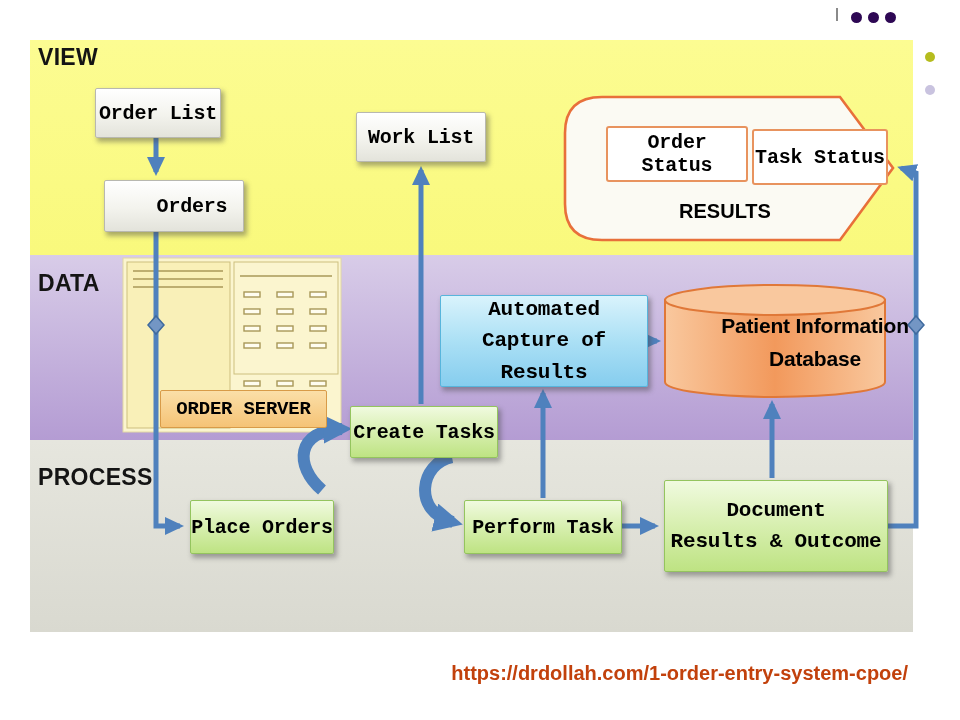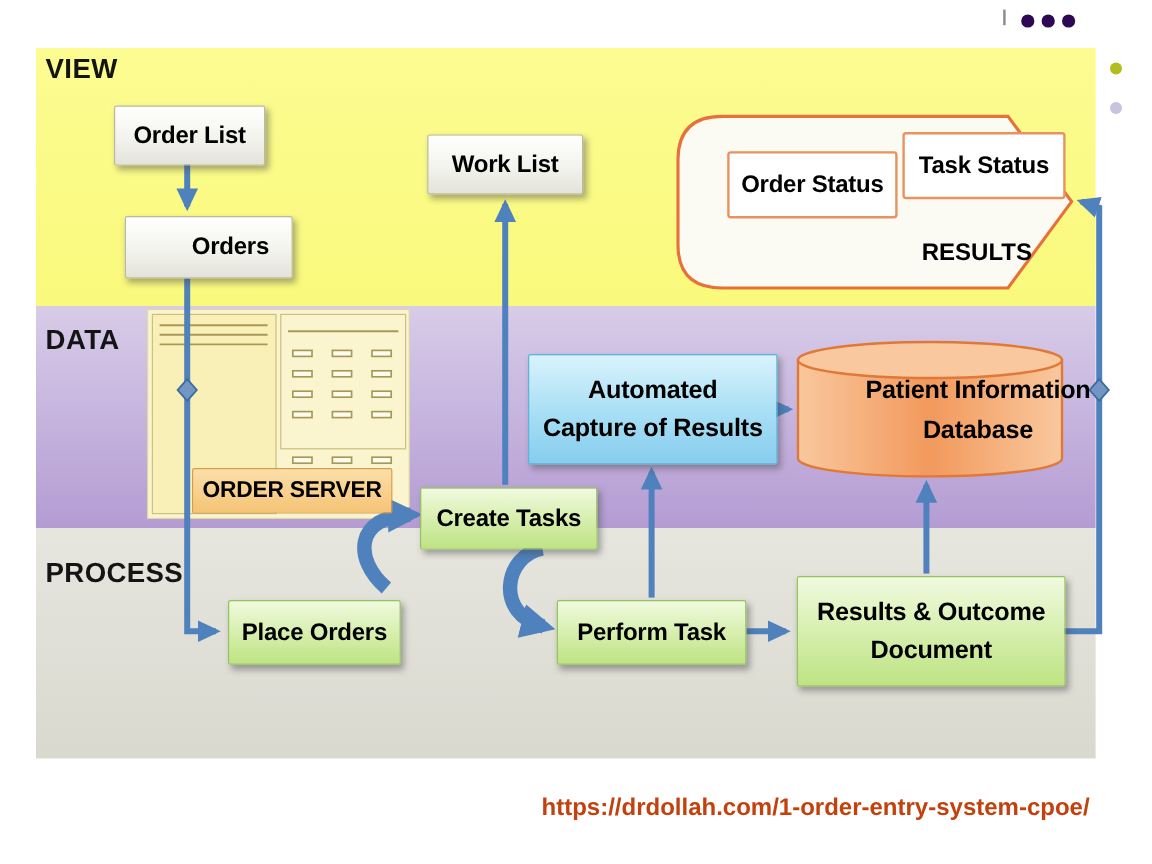--- a/index.html
+++ b/index.html
@@ -10,42 +10,42 @@
   .band{position:absolute;left:30px;width:883px;}
   .band-view{top:40px;height:215px;background:linear-gradient(180deg,#FCFC92 0%,#F9F97C 100%);}
   .band-data{top:255px;height:185px;background:linear-gradient(180deg,#D8CCE8 0%,#B49CD3 100%);}
   .band-process{top:440px;height:192px;background:linear-gradient(180deg,#E6E6DE 0%,#D9D9D0 100%);}
   .svgLayer{position:absolute;left:0;top:0;z-index:2;}
   .bandlabel{
     position:absolute;z-index:3;font-size:23px;font-weight:600;color:#141414;letter-spacing:.3px;
   }
   .box{
     position:absolute;z-index:4;display:flex;align-items:center;justify-content:center;
-    text-align:right;font-weight:600;letter-spacing:-.2px;border-radius:2px;
+    text-align:center;font-weight:600;letter-spacing:-.2px;border-radius:2px;font-family:Liberation Mono, monospace;
   }
   .shadow{box-shadow:2.5px 3.5px 5px rgba(70,70,70,.45);}
   .viewbox{
     background:linear-gradient(180deg,#FFFFFF 0%,#F3F3ED 55%,#E3E3DB 100%);
     border:1px solid #B8B8B0;font-size:20px;
   }
   .greenbox{
     background:linear-gradient(180deg,#F0FADF 0%,#D7EFAF 50%,#BEE383 100%);
     border:1px solid #94C45E;font-size:20px;
   }
   .bluebox{
     background:linear-gradient(180deg,#D9F3FC 0%,#ABE0F5 50%,#86CDEE 100%);
     border:1px solid #58B5DC;font-size:21px;flex-direction:column;line-height:1.5;
   }
   .statusbox{background:#FFFFFF;border:2px solid #E8935E;font-size:20px;border-radius:3px;margin-left:30px;}
   .serverbox{
     background:linear-gradient(180deg,#FBDFA8 0%,#F5C376 100%);
     border:1px solid #D89B48;font-size:19px;font-weight:700;
   }
   .twolines{flex-direction:column;line-height:1.5;}
-  .results-label{position:absolute;z-index:4;font-size:20px;font-weight:700;text-align:right;}
+  .results-label{position:absolute;z-index:4;font-size:20px;font-weight:700;text-align:center;}
   .dbtext{position:absolute;z-index:4;font-size:21px;font-weight:600;text-align:center;line-height:1.55;letter-spacing:-.2px;}
   .urlcaption{position:absolute;z-index:4;font-size:20px;font-weight:700;color:#c2410c;}
   .tickmark{position:absolute;left:836px;top:8px;width:2px;height:13px;background:#8a8a8a;z-index:3;}
   .dots{position:absolute;left:851px;top:12px;display:flex;gap:6px;z-index:3;}
   .dots span{width:11px;height:11px;border-radius:50%;background:#2E0854;display:block;}
   .bullet{position:absolute;width:10px;height:10px;border-radius:50%;z-index:3;}
   .bullet-olive{left:925px;top:52px;background:#B5BC1E;}
   .bullet-lav{left:925px;top:85px;background:#C9C3DF;}
 </style>
 </head>
@@ -138,36 +138,36 @@
   </svg>
 
   <div class="bandlabel" style="left:38px;top:44px;">VIEW</div>
   <div class="bandlabel" style="left:38px;top:270px;">DATA</div>
   <div class="bandlabel" style="left:38px;top:464px;">PROCESS</div>
 
   <div class="box viewbox shadow" style="left:95px;top:88px;width:124px;height:48px;">Order List</div>
   <div class="box viewbox shadow" style="left:104px;top:180px;width:102px;height:50px;padding-left:36px;">Orders</div>
   <div class="box viewbox shadow" style="left:356px;top:112px;width:128px;height:48px;">Work List</div>
   <div class="box statusbox" style="left:576px;top:126px;width:138px;height:52px;">Order Status</div>
-  <div class="box statusbox" style="left:722px;top:110px;width:132px;height:52px;">Task Status</div>
+  <div class="box statusbox" style="left:722px;top:129px;width:132px;height:52px;">Task Status</div>
   <div class="results-label" style="left:590px;top:200px;width:270px;">RESULTS</div>
 
   <div class="box serverbox" style="left:160px;top:390px;width:165px;height:36px;">ORDER SERVER</div>
   <div class="box bluebox shadow" style="left:440px;top:295px;width:206px;height:90px;">
     <span>Automated</span>
     <span>Capture of Results</span>
   </div>
   <div class="dbtext" style="left:667px;top:310px;width:216px;margin-left:40px;">
     <div>Patient Information</div>
     <div>Database</div>
   </div>
 
   <div class="box greenbox shadow" style="left:350px;top:406px;width:146px;height:50px;">Create Tasks</div>
   <div class="box greenbox shadow" style="left:190px;top:500px;width:142px;height:52px;">Place Orders</div>
   <div class="box greenbox shadow" style="left:464px;top:500px;width:156px;height:52px;">Perform Task</div>
   <div class="box greenbox shadow twolines" style="left:664px;top:480px;width:222px;height:90px;font-size:21px;">
+    <span>Document</span>
     <span>Results &amp;  Outcome</span>
-    <span>Document</span>
   </div>
 
   <div class="urlcaption" style="right:52px;top:662px;">https://drdollah.com/1-order-entry-system-cpoe/</div>
 
 </div>
 
 </body></html>

